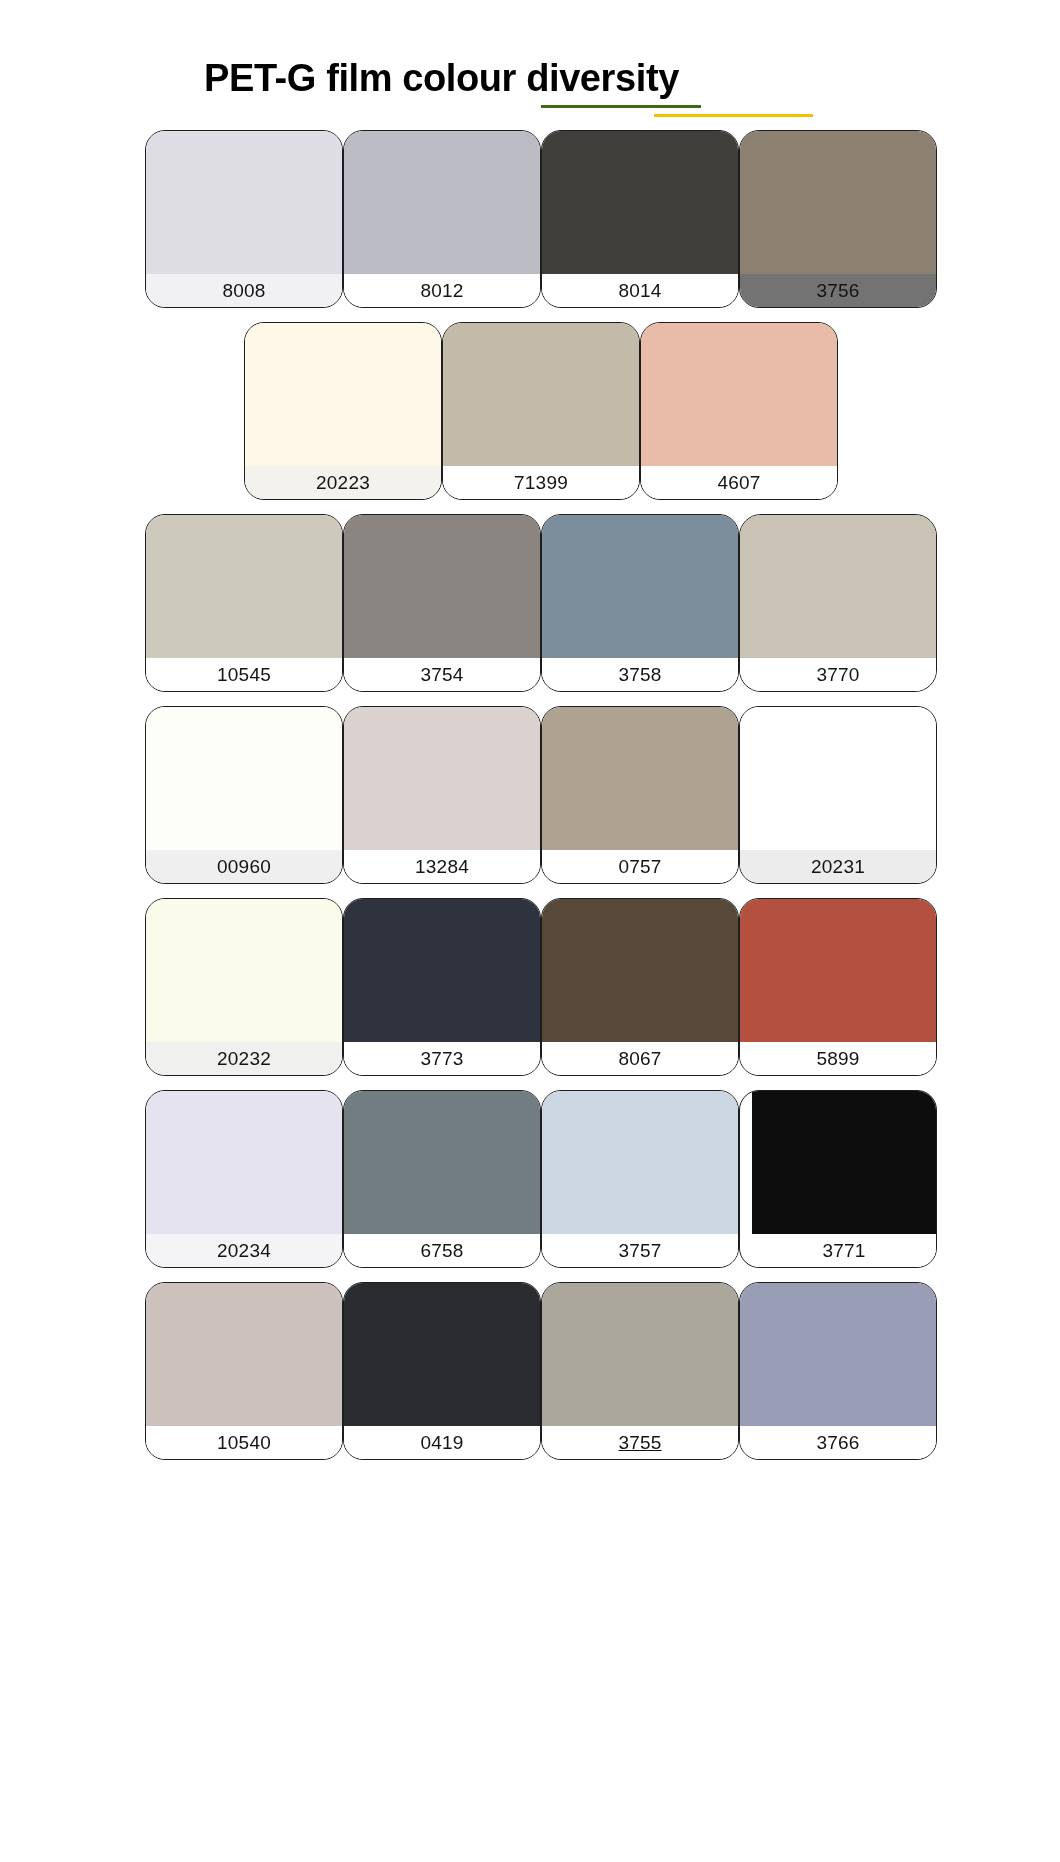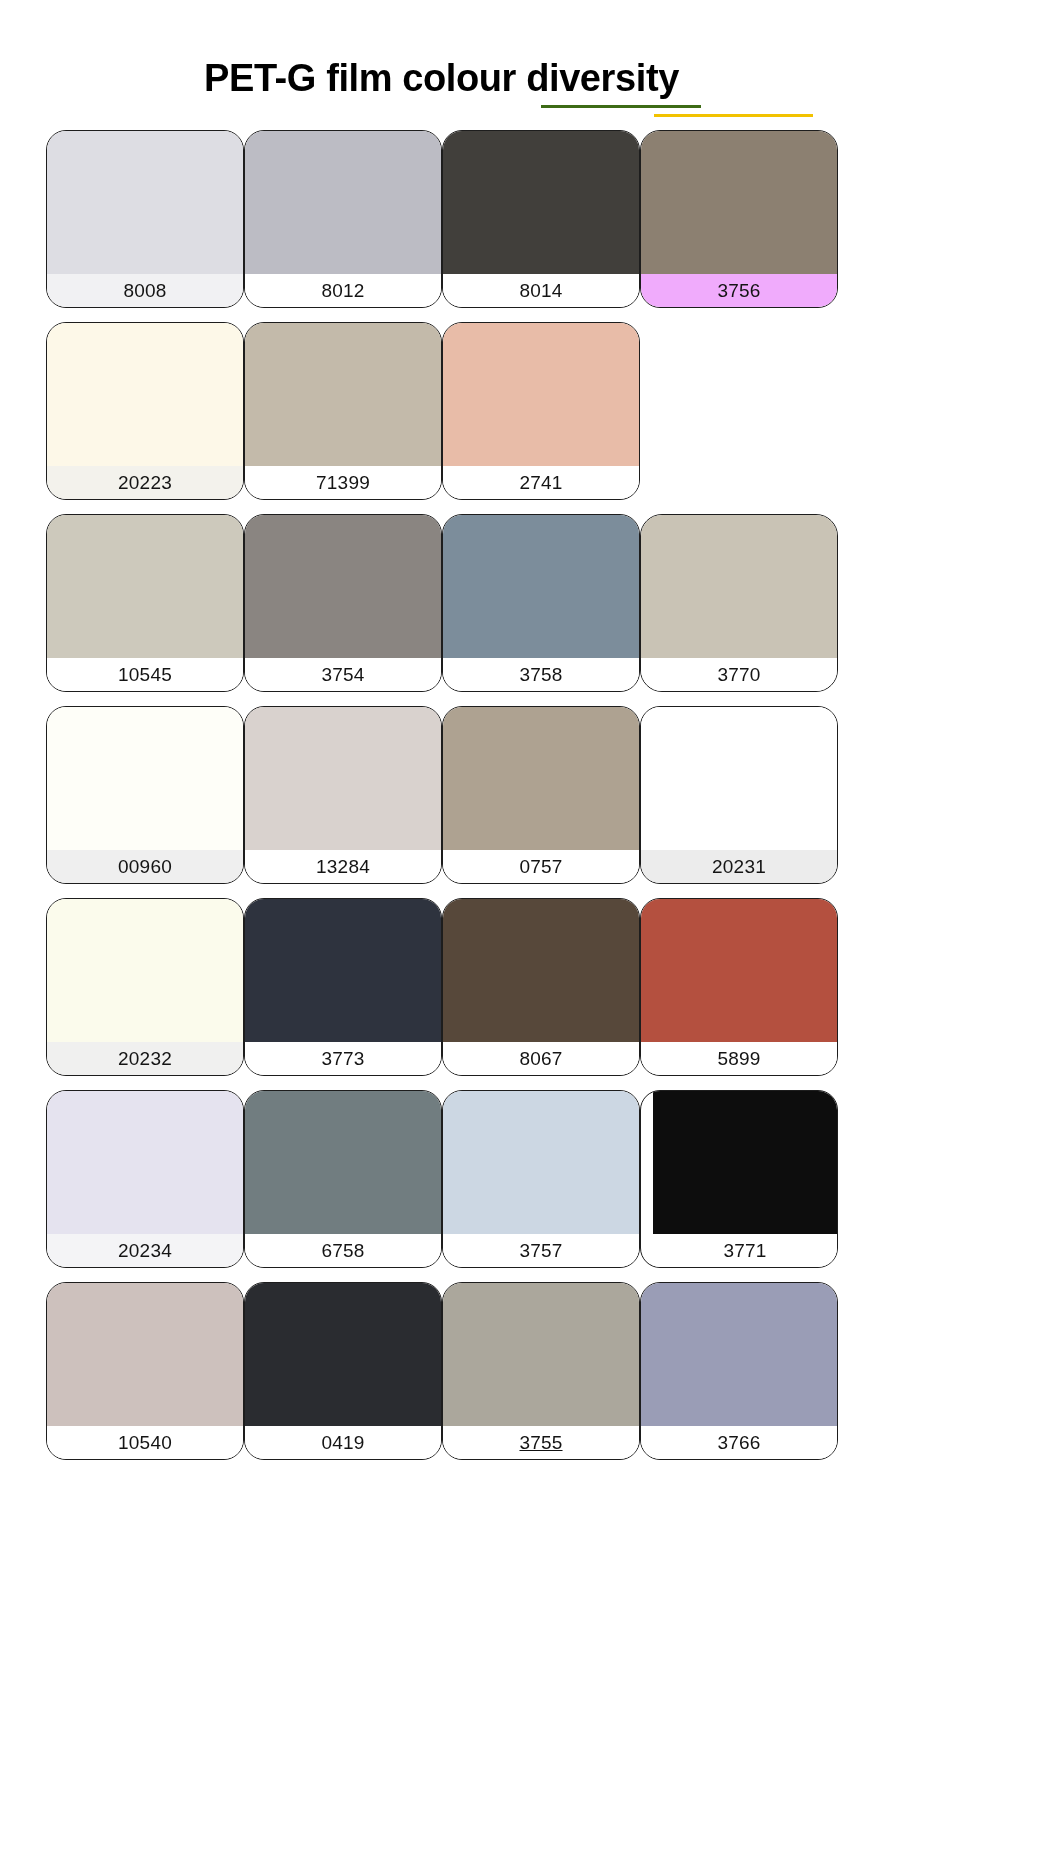--- a/index.html
+++ b/index.html
@@ -59,21 +59,21 @@
 
   
   .grid {
     position: relative;
     width: 1060px;
     padding: 0 24px 0 26px;
     box-sizing: border-box;
   }
   .row {
     display: flex;
-    justify-content: flex-start;
+    justify-content: center;
     margin-bottom: 14px;
     margin-left: 20px;
   }
   .swatch-card {
     position: relative;
     width: 198px;
     height: 178px;
     border: 1.4px solid #1d1d1d;
     border-radius: 20px;
     background: #ffffff;
@@ -128,42 +128,42 @@
         </div>
       </div>
       <div class="swatch-card" style="border-color: rgb(29, 29, 29);">
         <div class="swatch-color" style="background: rgb(65, 63, 59);"></div>
         <div class="swatch-label-band" style="background: rgb(255, 255, 255);">
           <span class="swatch-label">8014</span>
         </div>
       </div>
       <div class="swatch-card" style="border-color: rgb(29, 29, 29);">
         <div class="swatch-color" style="background: rgb(140, 128, 113);"></div>
-        <div class="swatch-label-band" style="background: #f0abfc;">
+        <div class="swatch-label-band" style="background: #737373;">
           <span class="swatch-label">3756</span>
         </div>
       </div>
     </div>
     <div class="row">
       <div class="swatch-card" style="border-color: rgb(29, 29, 29);">
         <div class="swatch-color" style="background: rgb(253, 248, 232);"></div>
         <div class="swatch-label-band" style="background: rgb(243, 242, 236);">
           <span class="swatch-label">20223</span>
         </div>
       </div>
       <div class="swatch-card" style="border-color: rgb(29, 29, 29);">
         <div class="swatch-color" style="background: rgb(195, 186, 170);"></div>
         <div class="swatch-label-band" style="background: rgb(255, 255, 255);">
           <span class="swatch-label">71399</span>
         </div>
       </div>
       <div class="swatch-card" style="border-color: rgb(29, 29, 29);">
         <div class="swatch-color" style="background: rgb(232, 188, 168);"></div>
         <div class="swatch-label-band" style="background: rgb(255, 255, 255);">
-          <span class="swatch-label">2741</span>
+          <span class="swatch-label">4607</span>
         </div>
       </div>
     </div>
     <div class="row">
       <div class="swatch-card" style="border-color: rgb(29, 29, 29);">
         <div class="swatch-color" style="background: rgb(205, 201, 188);"></div>
         <div class="swatch-label-band" style="background: rgb(255, 255, 255);">
           <span class="swatch-label">10545</span>
         </div>
       </div>

